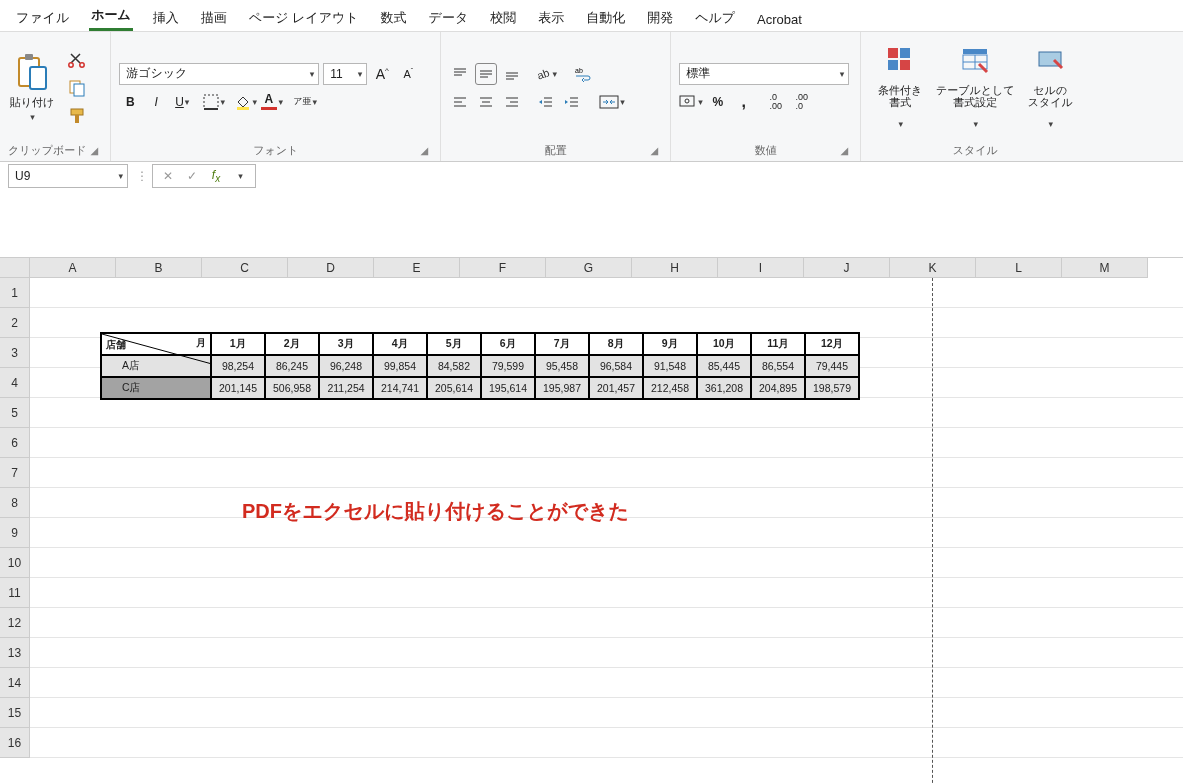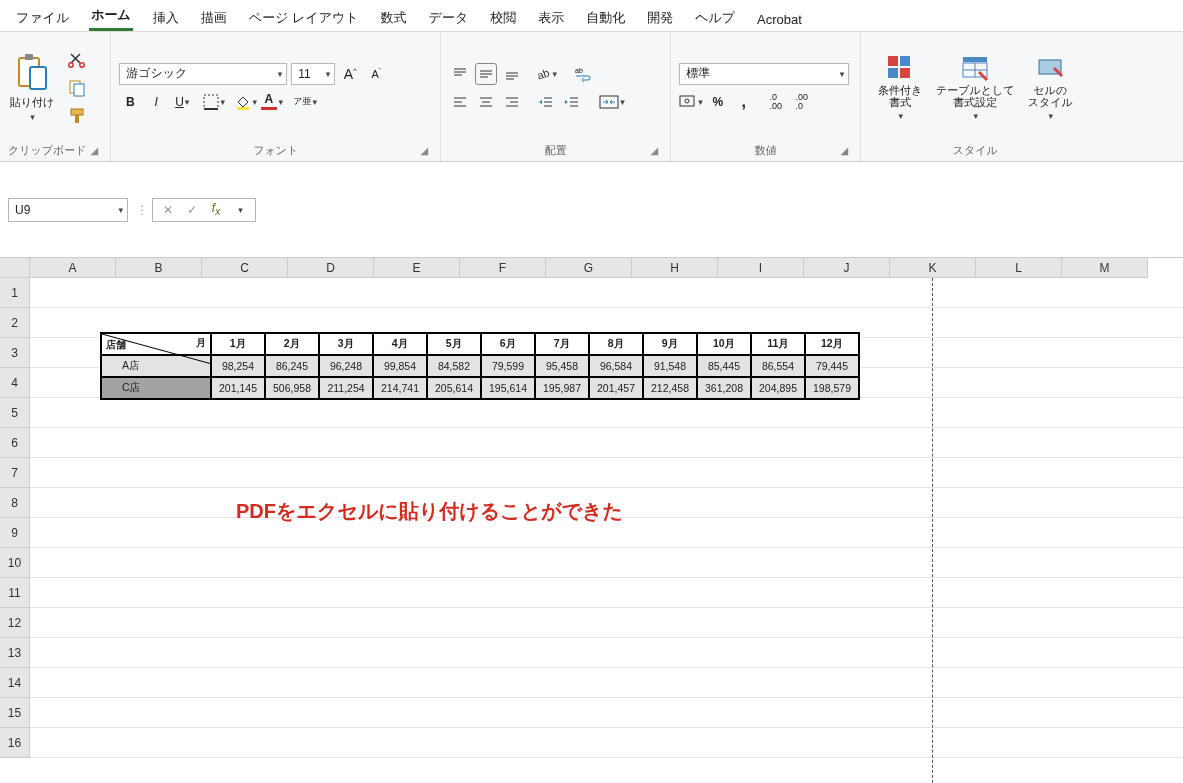--- a/index.html
+++ b/index.html
@@ -78,21 +78,21 @@
     border-radius: 3px;
     cursor: pointer;
   }
   .vbtn {
     display: flex;
     flex-direction: column;
     align-items: center;
     justify-content: center;
     width: 62px;
     height: 90px;
-    gap: 2px;
+    gap: 10px;
     cursor: pointer;
     font-size: 11px;
     text-align: center;
     line-height: 1.15;
     border-radius: 3px;
   }
   .vbtn svg { width: 28px; height: 28px; }
   .dd { font-size: 9px; color: #444; margin-left: 1px; } 
 
   .combo {
@@ -245,21 +245,21 @@
     text-align: left;
     padding: 0;
   }
   .emb .diag .dm { position:absolute; right:4px; top:2px; font-size:10px; }
   .emb .diag .dt { position:absolute; left:4px; bottom:2px; font-size:10px; }
   .emb tr.gray td:not(.diag) { background: #e3e3e3; }
   .emb .storecell { text-align:left; padding-left:20px; }
 
   .caption {
     position: absolute;
-    left: 206px;
+    left: 212px;
     top: 220px;
     font-size: 20px;
     font-weight: bold;
     color: #d22b1f;
   }
 </style>
 </head>
 <body>
 
 <div class="menubar">
@@ -316,21 +316,21 @@
     <div class="label-row">
       <span>クリップボード</span>
       <span class="dlg">◢</span>
     </div>
   </div>
 
   <div class="group" style="min-width:330px">
     <div class="body">
       <div class="font-rows">
         <div class="row">
-          <span class="combo" style="width:168px">
+          <span class="combo" style="width:200px">
             <span>游ゴシック</span>
             <span class="dd">▾</span>
           </span>
           <span class="combo" style="width:44px">
             <span>11</span>
             <span class="dd">▾</span>
           </span>
           <span class="btn" title="A^">
             <span style="font-size:14px">A<sup style="font-size:8px">^</sup></span>
           </span>
@@ -546,21 +546,21 @@
 スタイル</span>
         <span class="dd">▾</span>
       </div>
     </div>
     <div class="label-row" style="justify-content:center">
       <span>スタイル</span>
     </div>
   </div>
 </div>
 
-<div style="display:flex;align-items:center;border-bottom:1px solid #ccc;height:96px;background:#fff">
+<div style="display:flex;align-items:flex-start;border-bottom:1px solid #ccc;height:96px;background:#fff">
   <div style="display:flex;flex-direction:column">
     <div style="display:flex;align-items:center;height:28px">
       <span class="namebox">
         <span>U9</span>
         <span class="dd">▾</span>
       </span>
       <span style="color:#999;padding:0 4px">⋮</span>
       <span class="fx-btns">
         <span class="btn">
             <span>✕</span>

